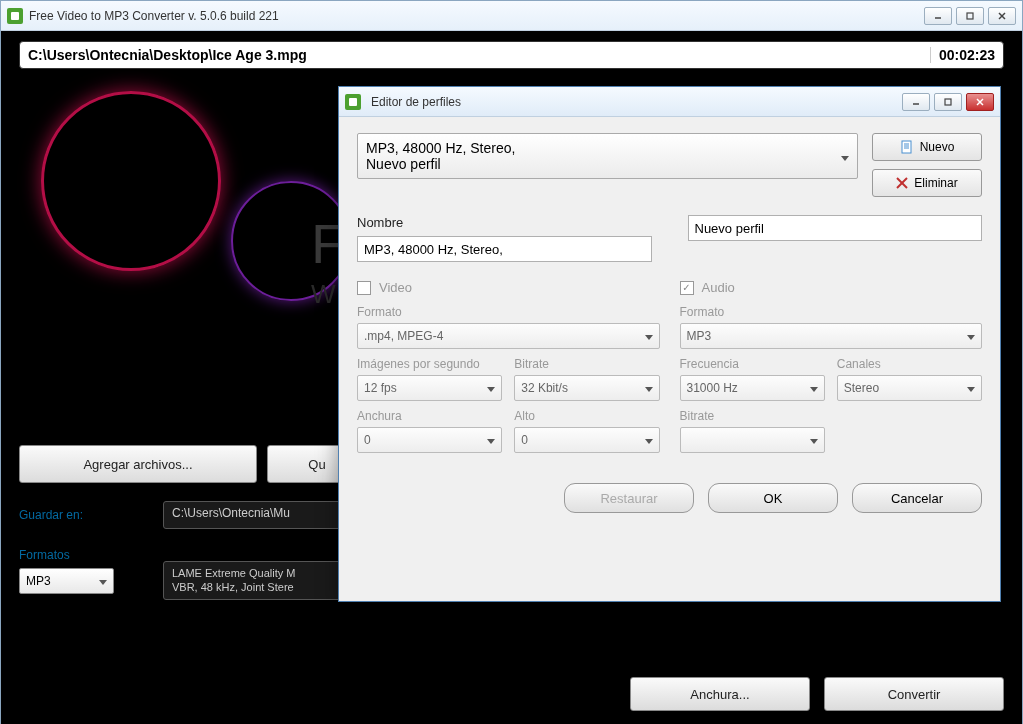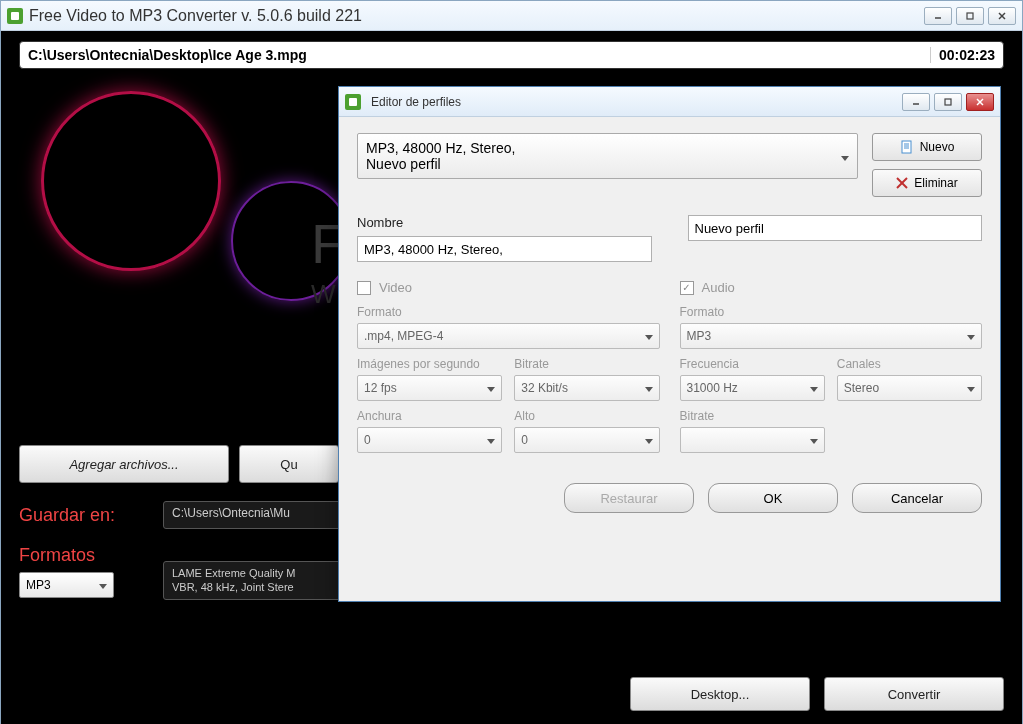--- a/index.html
+++ b/index.html
@@ -3,46 +3,46 @@
   <meta charset="utf-8">
   <style>
     * { box-sizing: border-box; margin: 0; padding: 0; font-family: "Segoe UI", Tahoma, sans-serif; }
     body { width: 1023px; height: 724px; background: linear-gradient(to bottom, #d4e5f3, #b8d0e6); overflow: hidden; position: relative; }
     
     
     .main-window { position: absolute; top: 0; left: 0; width: 1023px; height: 724px; background: #fff; border: 1px solid #8aa6c0; }
     .main-titlebar { height: 30px; background: linear-gradient(to bottom, #f5faff, #e6f0fa); display: flex; align-items: center; padding: 0 6px; border-bottom: 1px solid #c0d0e0; }
     .app-icon { width: 16px; height: 16px; background: #4ca030; border-radius: 2px; margin-right: 6px; position: relative; }
     .app-icon::after { content: ""; position: absolute; top: 4px; left: 4px; width: 8px; height: 8px; background: #fff; border-radius: 1px; }
-    .main-title { flex: 1; font-size: 16px; color: #333; }
+    .main-title { flex: 1; font-size: 12px; color: #333; }
     .win-btns { display: flex; gap: 4px; }
     .win-btn { width: 28px; height: 18px; border: 1px solid #9baebf; background: linear-gradient(to bottom, #fff, #e0e8f0); border-radius: 2px; display: flex; align-items: center; justify-content: center; font-size: 10px; cursor: pointer; }
     .win-btn svg { width: 10px; height: 10px; }
     
     .main-body { background: #000; height: 694px; position: relative; overflow: hidden; padding: 10px 18px; }
     
     
     .bg-circle1 { position: absolute; top: 60px; left: 40px; width: 180px; height: 180px; border: 3px solid rgba(255,20,100,0.7); border-radius: 50%; box-shadow: 0 0 20px rgba(255,20,100,0.6); }
     .bg-circle2 { position: absolute; top: 150px; left: 230px; width: 120px; height: 120px; border: 2px solid rgba(180,50,255,0.6); border-radius: 50%; box-shadow: 0 0 15px rgba(180,50,255,0.5); }
     .bg-text { position: absolute; top: 180px; left: 310px; color: #3a3a3a; font-size: 56px; font-weight: 300; letter-spacing: 4px; }
     .bg-text2 { position: absolute; top: 248px; left: 310px; color: #2a2a2a; font-size: 26px; letter-spacing: 4px; }
     
     .file-bar { background: #fff; height: 28px; display: flex; align-items: center; border: 1px solid #333; border-radius: 4px; margin-bottom: 8px; }
     .file-path { flex: 1; padding: 0 8px; font-size: 14px; font-weight: 600; color: #000; }
     .file-duration { padding: 0 8px; font-size: 14px; font-weight: 600; color: #000; border-left: 1px solid #ccc; }
     
     .preview-area { height: 360px; position: relative; }
     
     .main-buttons-row { display: flex; gap: 10px; margin-top: 8px; }
     .main-btn { height: 38px; background: linear-gradient(to bottom, #fafafa, #dcdcdc); border: 1px solid #888; border-radius: 3px; font-size: 13px; color: #222; cursor: pointer; display: flex; align-items: center; justify-content: center; }
-    .main-btn.w1 { width: 210px; font-style: italic; }
+    .main-btn.w1 { width: 238px; }
     .main-btn.w2 { width: 100px; }
     
     .main-row { display: flex; align-items: center; margin-top: 18px; gap: 14px; }
-    .main-label { color: #ef4444; font-size: 18px; width: 130px; }
+    .main-label { color: #0369a1; font-size: 12px; width: 130px; }
     .path-box { background: #1a1a1a; border: 1px solid #555; border-radius: 3px; height: 28px; padding: 4px 8px; color: #ccc; font-size: 12px; flex: 1; max-width: 300px; }
     .fmt-row { display: flex; align-items: center; margin-top: 14px; gap: 14px; }
     .fmt-select { width: 95px; height: 26px; background: linear-gradient(to bottom, #fff, #e8e8e8); border: 1px solid #888; border-radius: 2px; font-size: 12px; padding: 0 6px; display: flex; align-items: center; justify-content: space-between; }
     .quality-box { background: #1a1a1a; border: 1px solid #555; border-radius: 3px; padding: 4px 8px; color: #ccc; font-size: 11px; width: 300px; line-height: 1.3; }
     
     .bottom-buttons { position: absolute; bottom: 14px; right: 18px; display: flex; gap: 14px; }
     .bottom-btn { width: 180px; height: 34px; background: linear-gradient(to bottom, #fafafa, #dcdcdc); border: 1px solid #888; border-radius: 3px; font-size: 13px; color: #222; cursor: pointer; }
     
     
     .dialog { position: absolute; top: 86px; left: 338px; width: 663px; height: 516px; background: #f0f0f0; border: 1px solid #5080b0; box-shadow: 0 4px 20px rgba(0,0,0,0.4); }
@@ -135,21 +135,21 @@
         <div class="fmt-select">
           <span>MP3</span>
           <span class="arrow-down"></span>
         </div>
       </div>
       <div class="quality-box" style="margin-top:18px; white-space:pre-line;">LAME Extreme Quality M
 VBR, 48 kHz, Joint Stere</div>
     </div>
 
     <div class="bottom-buttons">
-      <button class="bottom-btn">Desktop...</button>
+      <button class="bottom-btn">Anchura...</button>
       <button class="bottom-btn">Convertir</button>
     </div>
   </div>
 </div>
 
 <div class="dialog">
   <div class="dialog-titlebar">
     <div class="app-icon"></div>
     <div class="dialog-title">Editor de perfiles</div>
     <div class="win-btns">

